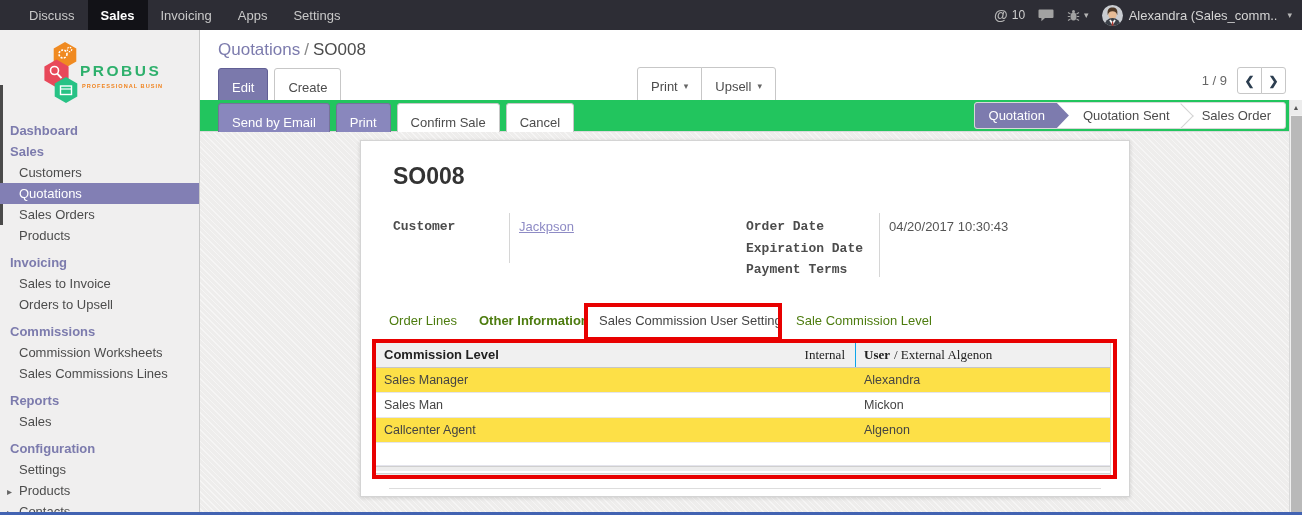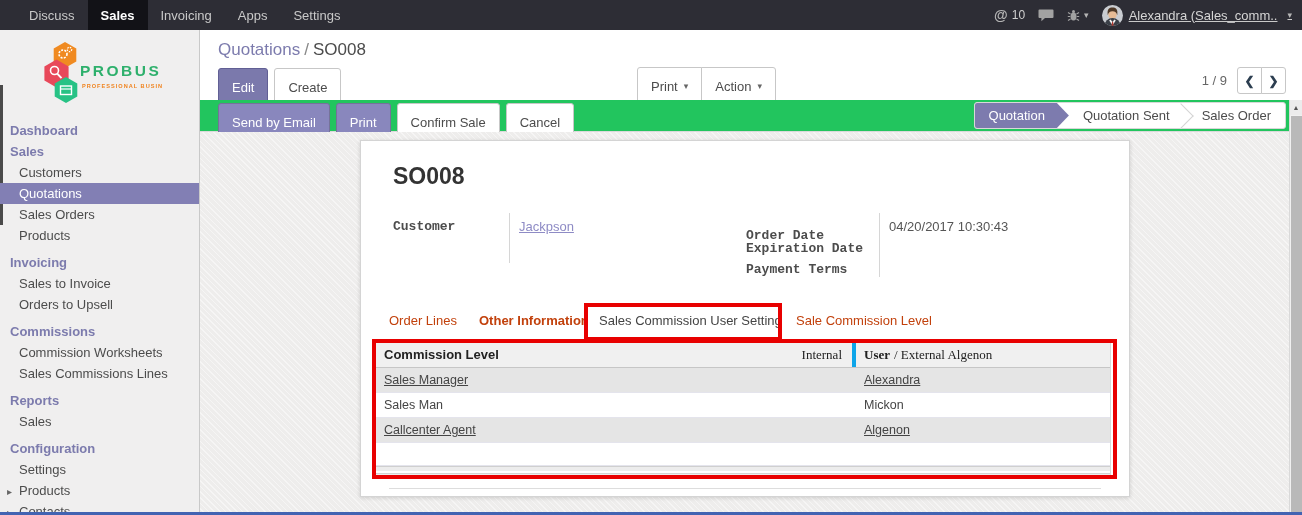--- a/index.html
+++ b/index.html
@@ -10,21 +10,21 @@
   .topbar { position: absolute; top: 0; left: 0; right: 0; height: 30px; background: #2d2d35; display: flex; align-items: stretch; color: #c9c9c9; font-size: 13px; z-index: 40; }
   .topbar .menus { display: flex; margin-left: 16px; }
   .menu-item { display: flex; align-items: center; padding: 0 13px; cursor: pointer; }
   .menu-item.active { background: #121217; color: #fff; font-weight: bold; }
   .systray { margin-left: auto; display: flex; align-items: center; gap: 13px; padding-right: 10px; }
   .mention { display: flex; align-items: center; gap: 4px; cursor: pointer; }
   .at-glyph { font-size: 14px; font-weight: bold; color: #b5b5b5; }
   .mention-count { font-size: 12px; color: #cfcfcf; }
   .tray-icon { display: flex; align-items: center; cursor: pointer; }
   .caret { font-size: 9px; color: #b5b5b5; margin-left: 4px; }
-  .user-menu { display: flex; align-items: center; gap: 6px; cursor: pointer; text-decoration: underline; }
+  .user-menu { display: flex; align-items: center; gap: 6px; cursor: pointer; }
   .user-name { color: #d5d5d5; }
 
   
   .sidebar { position: absolute; top: 30px; left: 0; bottom: 0; width: 200px; background: #f0efef; border-right: 1px solid #c9c9c9; z-index: 30; }
   .logo { position: absolute; left: 40px; top: 12px; cursor: pointer; }
   .sidebar-scrollmark { position: absolute; left: 0; top: 55px; width: 3px; height: 140px; background: #4a4a4a; }
   .nav { position: absolute; top: 90px; left: 0; right: 0; }
   .sb-header { height: 21px; line-height: 21px; padding-left: 10px; font-size: 13px; font-weight: bold; color: #7c7bad; cursor: pointer; }
   .sb-header.spaced { margin-top: 6px; }
   .sb-item { height: 21px; line-height: 21px; padding-left: 19px; font-size: 13px; color: #4c4c4c; cursor: pointer; white-space: nowrap; }
@@ -67,29 +67,29 @@
 
   
   .view { position: absolute; top: 102px; bottom: 0; left: 0; right: 13px; background-color: #eeedec; background-image: repeating-linear-gradient(45deg, rgba(255,255,255,.45) 0, rgba(255,255,255,.45) 1px, transparent 1px, transparent 4px); }
   .sheet { position: absolute; left: 160px; top: 8px; width: 770px; height: 357px; background: #fff; border: 1px solid #d4d4d4; box-shadow: 0 1px 4px rgba(0,0,0,.15); }
   .so-title { position: absolute; left: 32px; top: 22px; font-size: 23px; font-weight: bold; color: #333; }
   .f-label { position: absolute; font-size: 13px; font-weight: bold; color: #4c4c4c; font-family: Liberation Mono, monospace; }
   .f-value { position: absolute; font-size: 13px; color: #555; }
   .f-link { color: #8e8bc5; cursor: pointer; }
   .vline { position: absolute; width: 1px; background: #d6d6d6; }
 
-  .tab { position: absolute; top: 165px; height: 30px; line-height: 30px; font-size: 13px; color: #c2410c; cursor: pointer; white-space: nowrap; }
+  .tab { position: absolute; top: 165px; height: 30px; line-height: 30px; font-size: 13px; color: #4d7c0f; cursor: pointer; white-space: nowrap; }
   .tab.active { color: #444; }
 
   .tbl { position: absolute; left: 12px; top: 201px; width: 738px; border: 1px solid #d9d9d9; font-size: 12.5px; color: #444; }
   .tr { display: flex; height: 25px; line-height: 24px; border-bottom: 1px solid #e4e4ec; background: #fff; }
-  .tr.stripe { background: #e5e5e5; text-decoration: underline; }
+  .tr.stripe { background: #fde047; }
   .tr.clickable { cursor: pointer; }
   .thead { display: flex; height: 25px; line-height: 24px; background: #f0f0f0; border-bottom: 1px solid #c6c6c6; }
-  .th-left { flex: 0 0 482px; display: flex; justify-content: space-between; padding: 0 10px; border-right: 4px solid #0ea5e9; }
+  .th-left { flex: 0 0 482px; display: flex; justify-content: space-between; padding: 0 10px; border-right: 1px solid #0ea5e9; }
   .th-cl { font-weight: bold; color: #222; font-size: 13px; }
   .th-serif { font-family: "Liberation Serif", serif; font-size: 13px; color: #222; }
   .th-right { flex: 1; padding: 0 8px; font-family: "Liberation Serif", serif; font-size: 13px; color: #222; }
   .th-user { font-weight: bold; }
   .th-ext { margin-left: 4px; }
   .td-left { flex: 0 0 482px; padding: 0 10px; }
   .td-right { flex: 1; padding: 0 8px; }
   .tr.empty { height: 23px; }
   .tbl-footstrip { height: 11px; background: linear-gradient(#cfcfcf 0, #cfcfcf 1px, #ececec 1px, #ececec 5px, #ffffff 5px, #ffffff 7px, #d2d2d2 7px, #d2d2d2 8px, #ececec 8px); }
   .sheet-hr { position: absolute; left: 28px; right: 28px; top: 347px; border-top: 1px solid #ddd; }
@@ -209,21 +209,21 @@
       <div class="cp-left-buttons">
         <button class="btn primary">Edit</button>
         <button class="btn">Create</button>
       </div>
       <div class="cp-center btn-group">
         <button class="btn">
             <span>Print</span>
             <span class="dd-caret">▾</span>
           </button>
         <button class="btn">
-            <span>Action</span>
+            <span>Upsell</span>
             <span class="dd-caret">▾</span>
           </button>
       </div>
       <div class="pager">
         <span class="pager-value">1 / 9</span>
         <span class="pager-btns">
           <span class="pager-btn prev">❮</span>
           <span class="pager-btn next">❯</span>
         </span>
       </div>
@@ -244,21 +244,21 @@
     </div>
 
     <div class="view">
       <div class="sheet">
         <div class="so-title">SO008</div>
 
         <div class="f-label" style="left:32px; top:78px;">Customer</div>
         <div class="vline" style="left:148px; top:72px; height:50px;"></div>
         <div class="f-value f-link" style="left:158px; top:78px;text-decoration:underline;">Jackpson</div>
 
-        <div class="f-label" style="left:385px; top:78px;margin-top:9px;">Order Date</div>
+        <div class="f-label" style="left:385px; top:78px;">Order Date</div>
         <div class="f-label" style="left:385px; top:100px;">Expiration Date</div>
         <div class="f-label" style="left:385px; top:121px;">Payment Terms</div>
         <div class="vline" style="left:518px; top:72px; height:64px;"></div>
         <div class="f-value" style="left:528px; top:78px;">04/20/2017 10:30:43</div>
 
         <div class="tab" style="left:28px;">Order Lines</div>
         <div class="tab" style="left:118px;font-weight:bold;">Other Information</div>
         <div class="tab active" style="left:238px;">Sales Commission User Setting</div>
         <div class="tab" style="left:435px;">Sale Commission Level</div>
 

